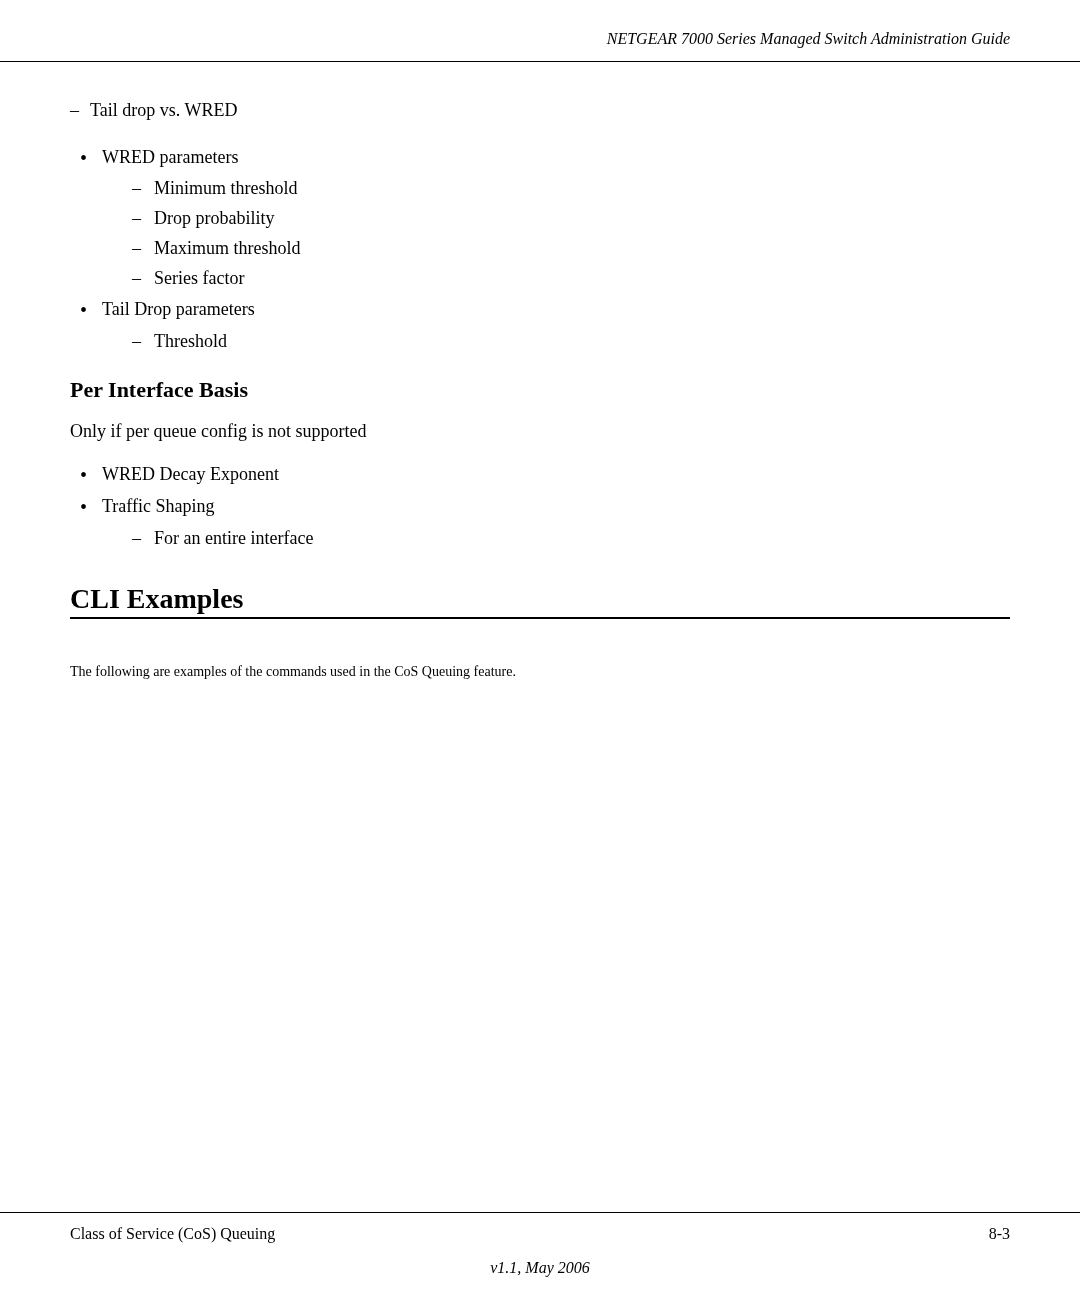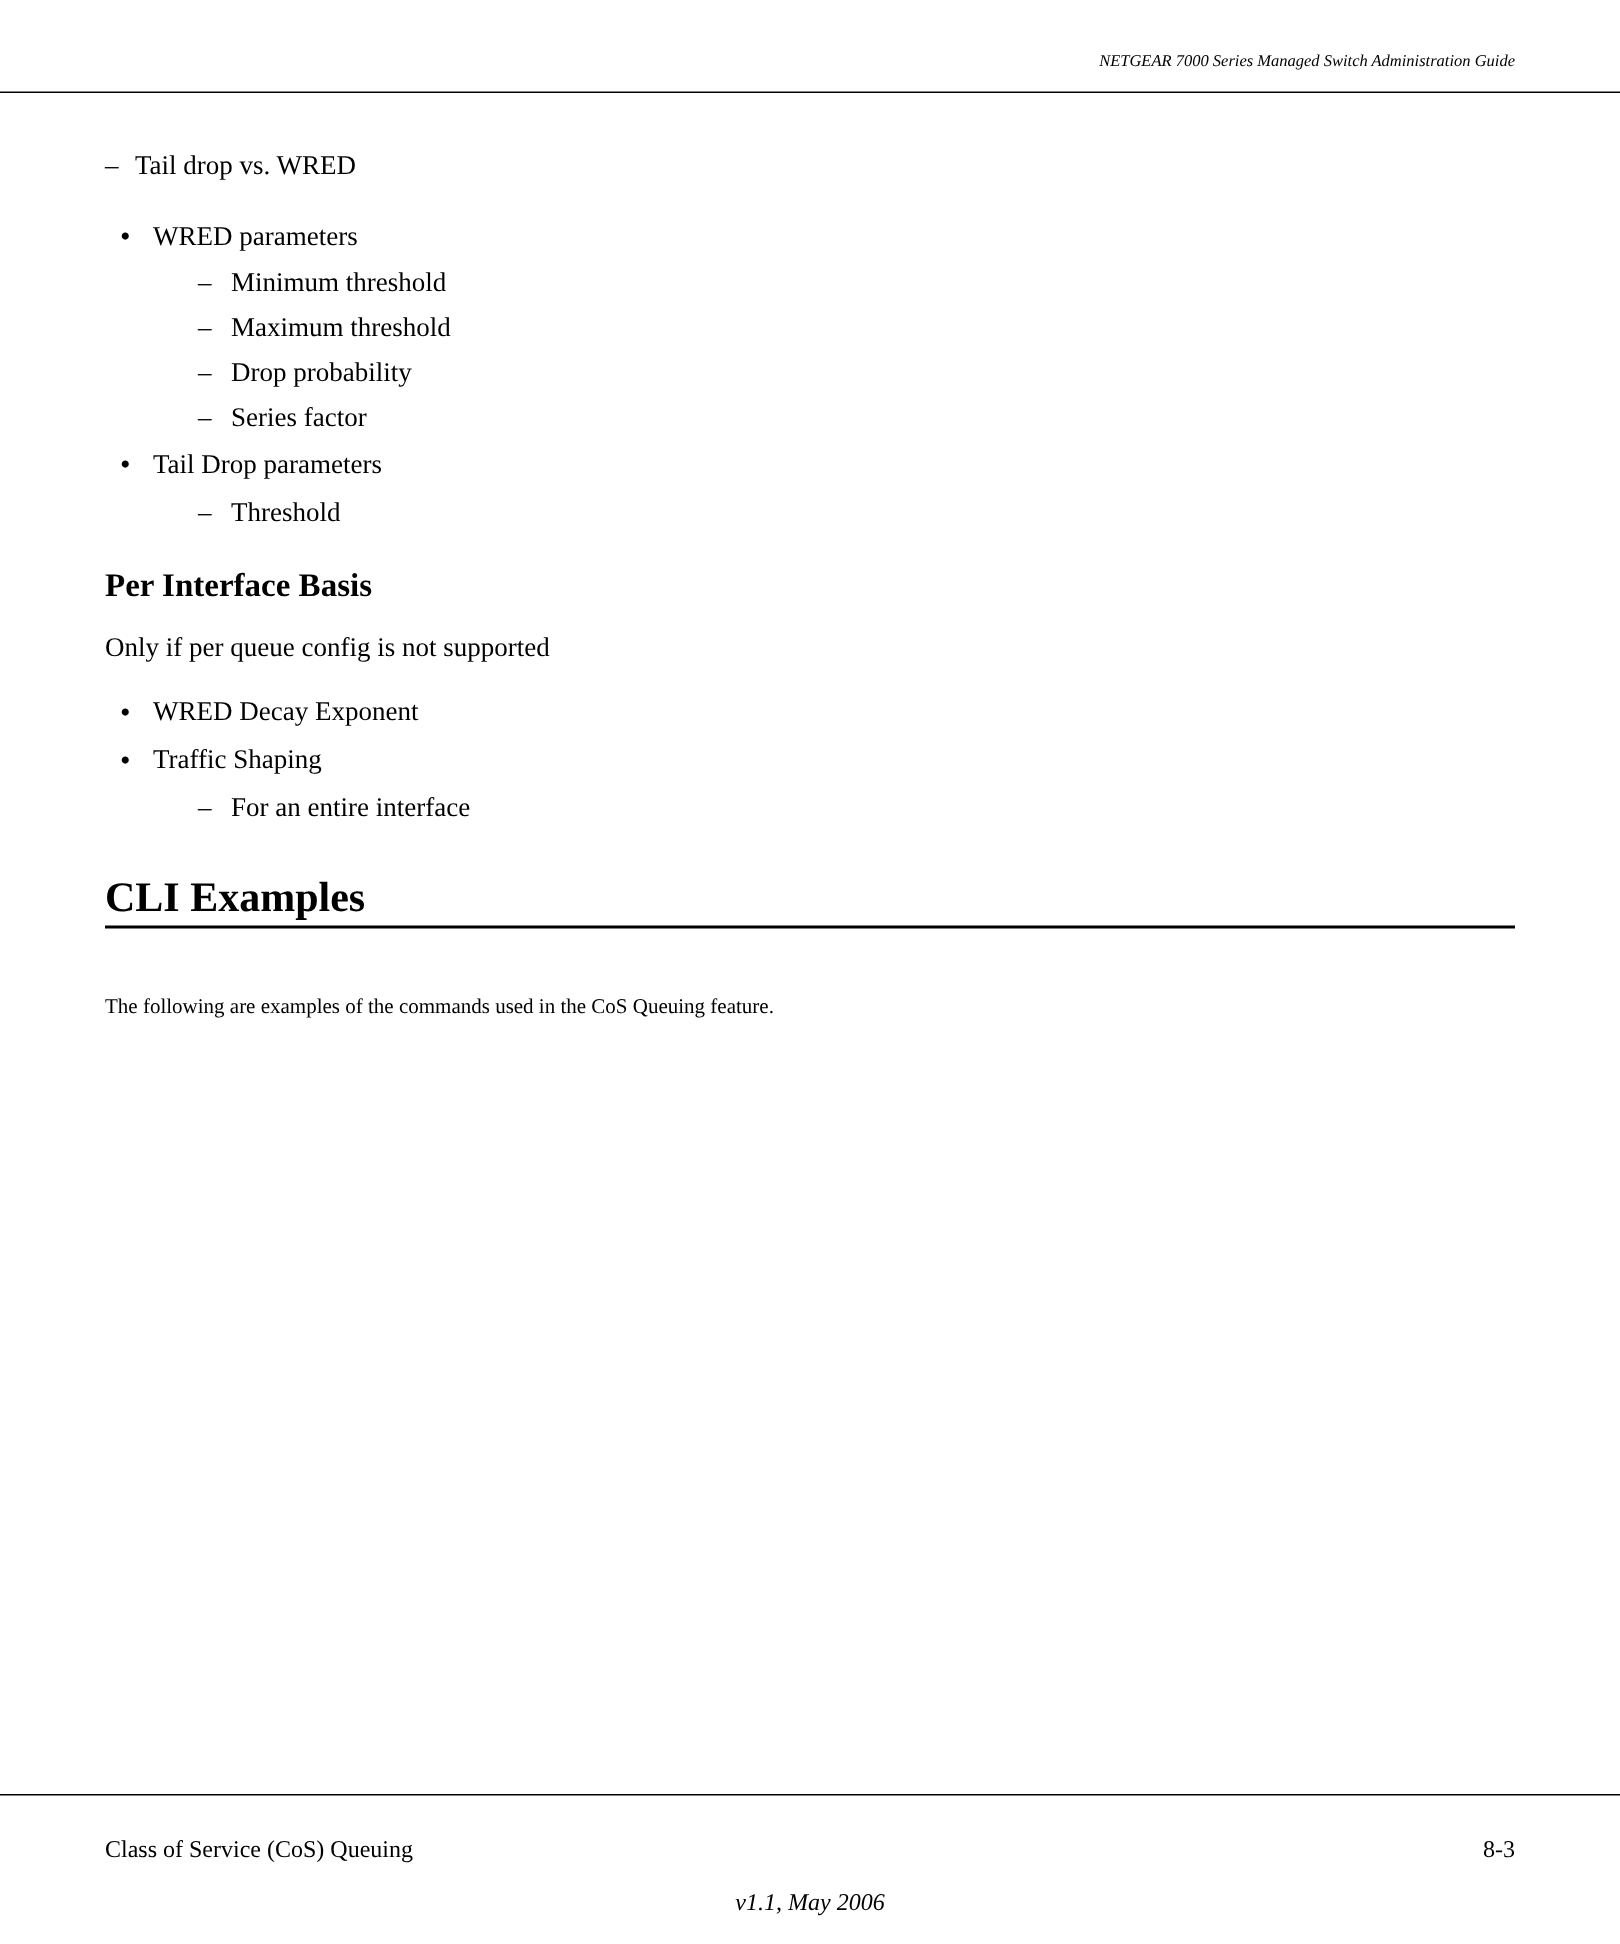--- a/index.html
+++ b/index.html
@@ -29,21 +29,21 @@
 
     
     .page-header {
       padding: 28px 70px 12px 70px;
       border-bottom: 1px solid #000;
       text-align: right;
     }
 
     .header-title {
       font-style: italic;
-      font-size: 11px;
+      font-size: 16px;
       color: #000;
     }
 
     
     .main-content {
       padding: 24px 70px 40px 70px;
       flex: 1;
     }
 
     
@@ -153,21 +153,21 @@
     
     .paragraph-text {
       font-size: 18px;
       line-height: 1.65;
       margin-bottom: 14px;
     }
 
     
     .page-footer {
       border-top: 1px solid #000;
-      padding: 28px 70px 10px 70px;
+      padding: 12px 70px 10px 70px;
       display: flex;
       justify-content: space-between;
       align-items: flex-start;
     }
 
     .footer-left {
       font-size: 16px;
       color: #000;
     }
 
@@ -203,22 +203,22 @@
     </ul>
 
     <div class="drop-precedence-section">
 
       <ul class="bullet-list">
 
         <li>
           <span>WRED parameters</span>
           <ul class="sub-list">
             <li>Minimum threshold</li>
+            <li>Drop probability</li>
             <li>Maximum threshold</li>
-            <li>Drop probability</li>
             <li>Series factor</li>
           </ul>
         </li>
 
         <li>
           <span>Tail Drop parameters</span>
           <ul class="sub-list">
             <li>Threshold</li>
           </ul>
         </li>

